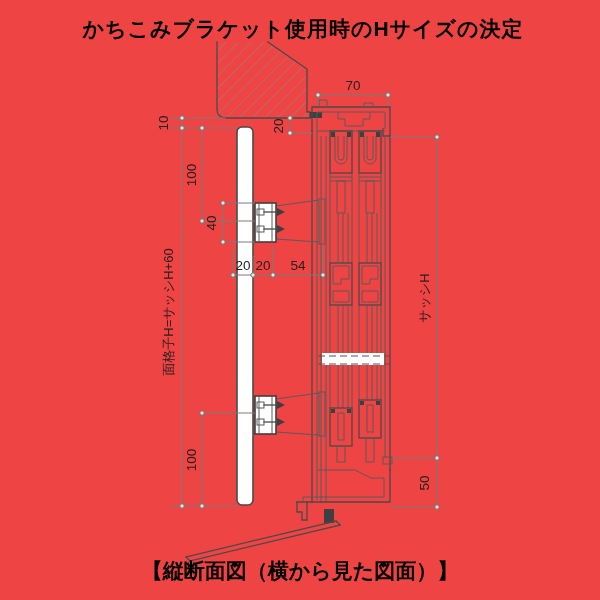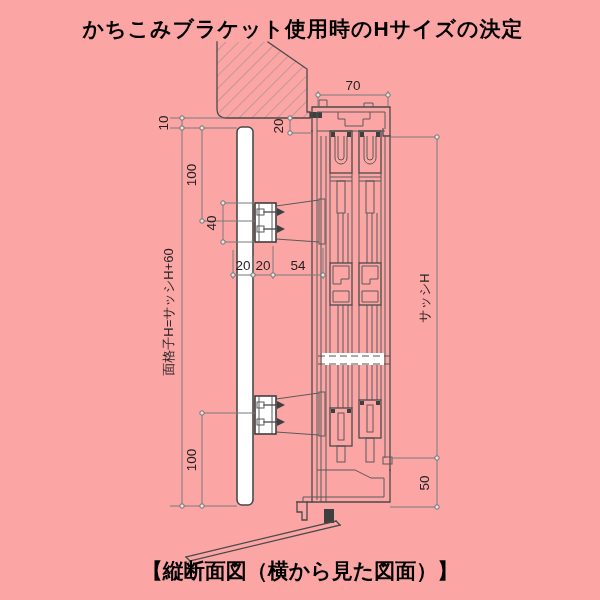--- a/index.html
+++ b/index.html
@@ -1,16 +1,16 @@
 <!DOCTYPE html>
 <html><head>
 <meta charset="utf-8">
 <style>
   html,body{margin:0;padding:0;background:#fff;}
-  .canvas{width:600px;height:600px;background:#fca5a5;position:relative;overflow:hidden;
+  .canvas{width:600px;height:600px;background:#ef4444;position:relative;overflow:hidden;
           font-family:"Liberation Sans","DejaVu Sans",sans-serif;}
   svg{display:block;}
   .frame-line{stroke:#4a4a4a;stroke-width:1.3;fill:none;stroke-linejoin:miter;stroke-linecap:square;}
   .frame-thin{stroke:#5a5a5a;stroke-width:1;fill:none;}
   .solid-dark{fill:#3f3f3f;stroke:none;}
   .dim-line{stroke:#7a7a7a;stroke-width:1;fill:none;}
   .dim-tick{fill:#e6e6e6;stroke:#707070;stroke-width:1;}
   .dim-num{font-size:13.5px;fill:#1f1f1f;}
   .dim-label{font-size:13px;fill:#1f1f1f;}
   .title-text{font-size:21px;font-weight:600;fill:#000;letter-spacing:1px;}

